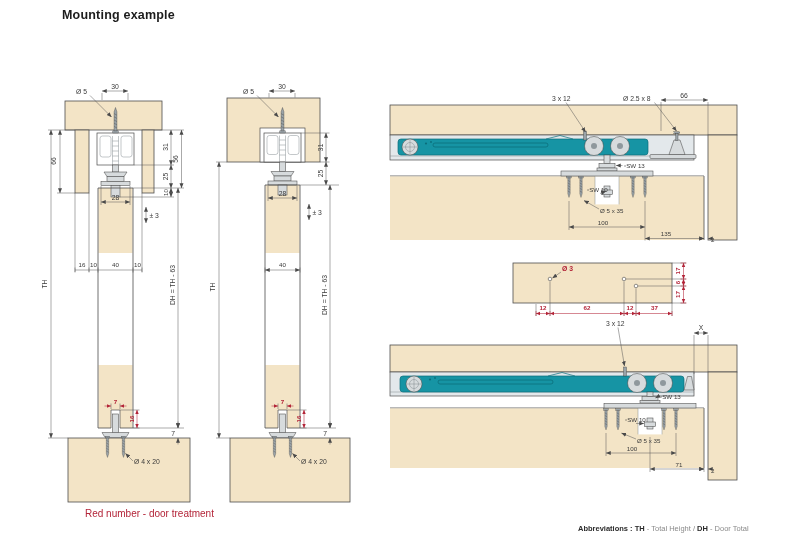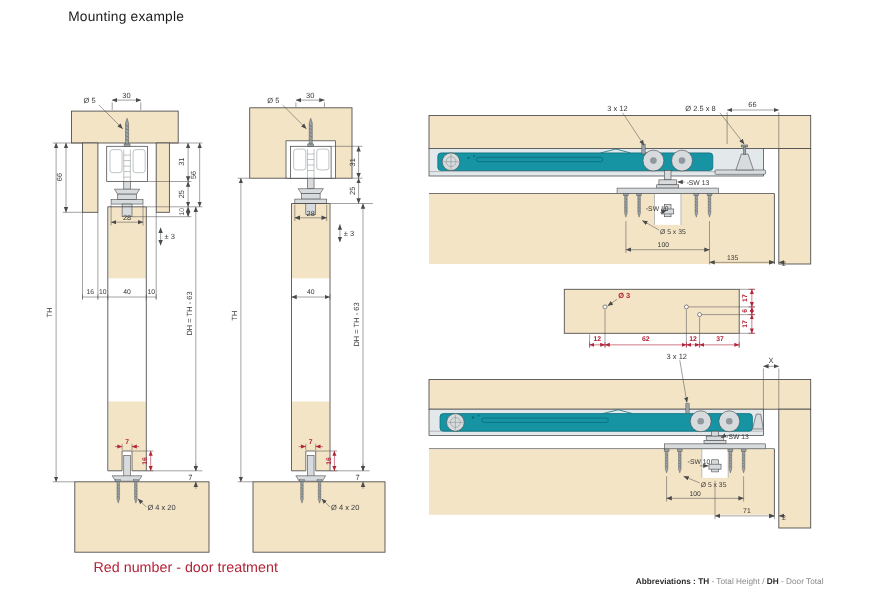--- a/index.html
+++ b/index.html
@@ -1,20 +1,20 @@
 <!DOCTYPE html>
 <html><head>
 <meta charset="utf-8">
 <style>
   *{margin:0;padding:0;box-sizing:border-box}
   html,body{width:800px;height:552px;background:#fff;font-family:"Liberation Sans",sans-serif}
   #page{position:absolute;left:0;top:0;width:800px;height:552px;background:#fff;overflow:hidden}
   .abs{position:absolute}
-  #title{left:62px;top:8px;font-size:12.5px;font-weight:normal;color:#1c1c1c;letter-spacing:.2px}
-  #foot-left{left:85px;top:508px;font-size:13px;color:#b32438}
+  #title{left:62px;top:8px;font-size:12.5px;font-weight:bold;color:#1c1c1c;letter-spacing:.2px}
+  #foot-left{left:85px;top:508px;font-size:10px;color:#b32438}
   #foot-right{left:578px;top:524px;font-size:7.5px;color:#8a8a8a}
   #foot-right b{color:#2b2b2b}
   svg text{font-family:"Liberation Sans",sans-serif;fill:#3a3a3a;font-size:6.8px}
   .t6{font-size:6.2px}
   .red{fill:#b32438;font-weight:bold}
   .ln{stroke:#4d4d4d;stroke-width:.8;fill:none}
   .lt{stroke:#7c8488;stroke-width:.45;fill:none}
   .dim{stroke:#555;stroke-width:.5;fill:none}
   .dimr{stroke:#b32438;stroke-width:.55;fill:none}
   .wood{fill:#f3e4c6;stroke:#4d4d4d;stroke-width:.8}

